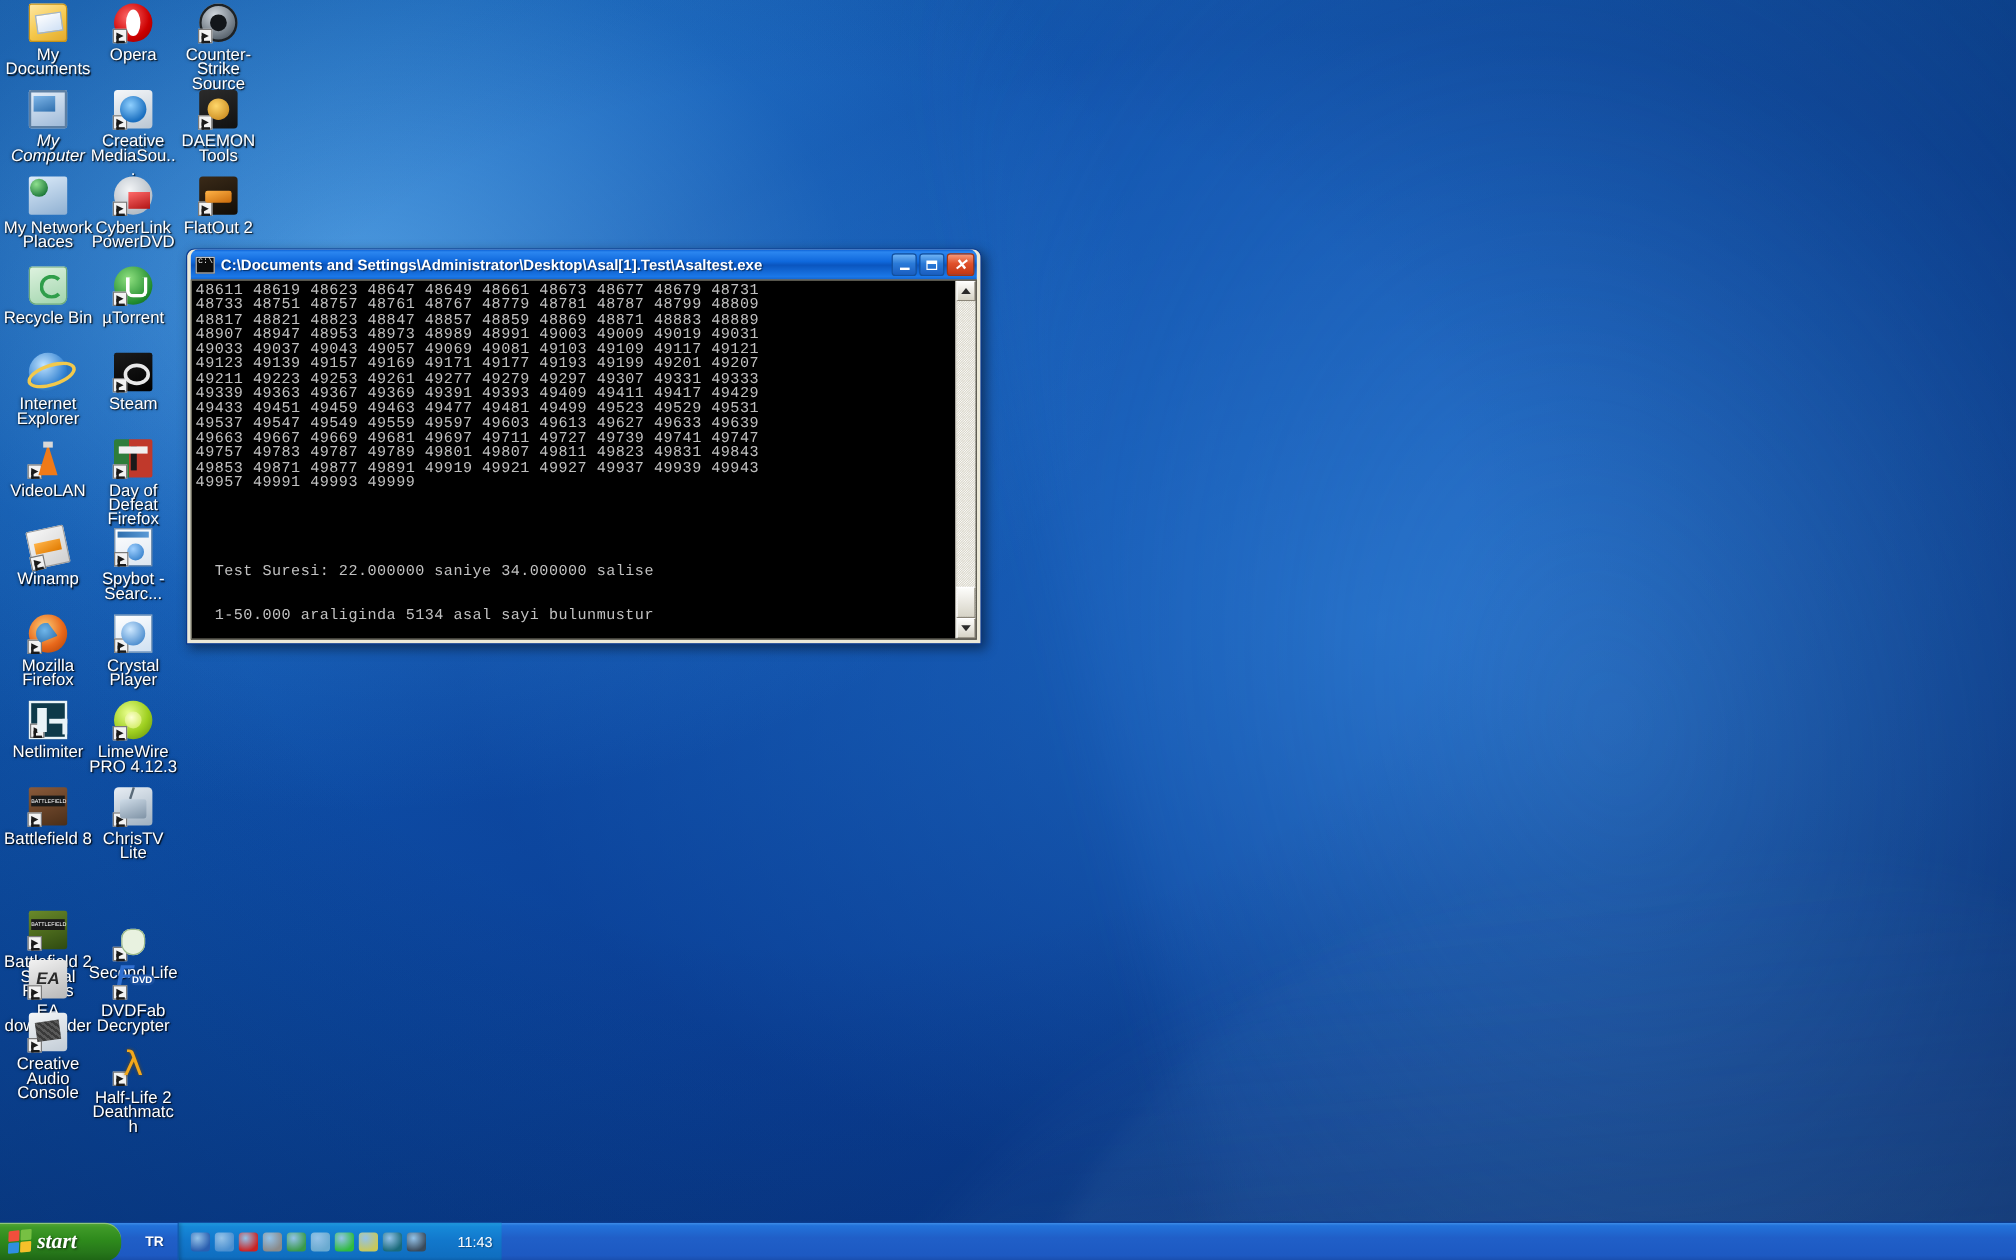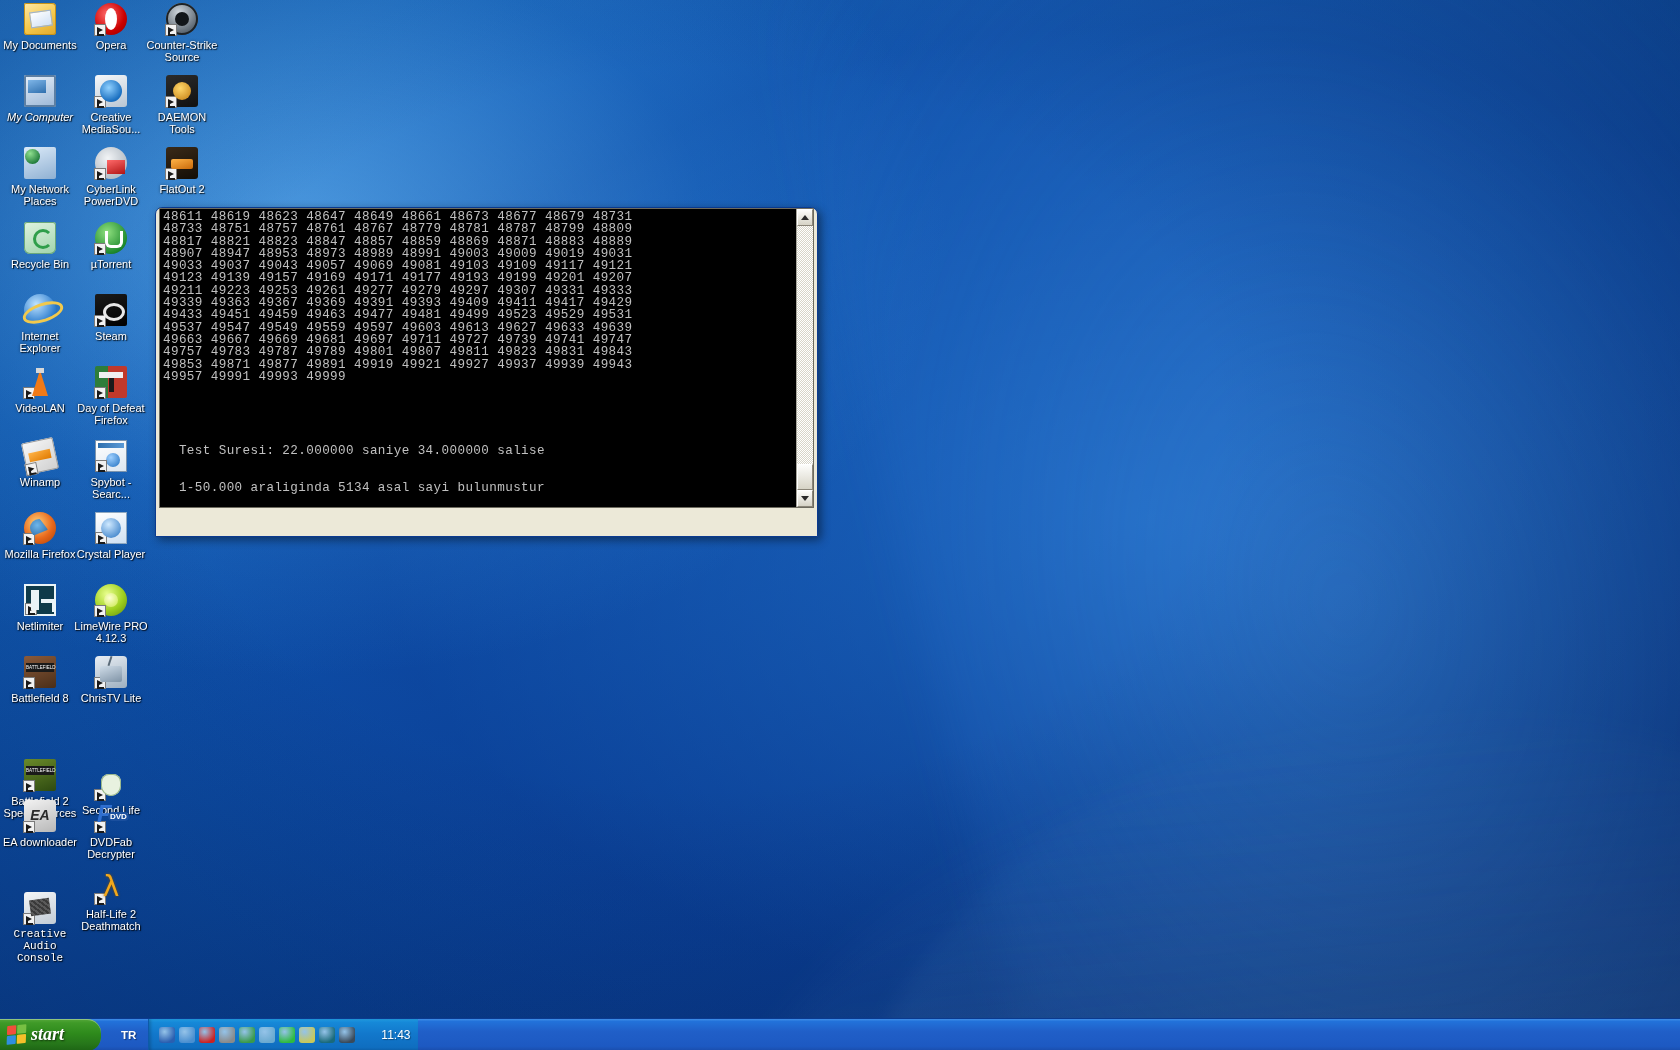--- a/index.html
+++ b/index.html
@@ -64,21 +64,21 @@
     text-align: center;
     cursor: default;
   }
   .icon-glyph {
     width: 32px; height: 32px;
     margin: 0 auto 4px auto;
     position: relative;
   }
   .icon-label {
     color: #ffffff;
-    font-size: 11px;
+    font-size: 14px;
     line-height: 12px;
     text-shadow: 1px 1px 1px rgba(0,0,0,0.85), 0 0 3px rgba(0,0,0,0.6);
     word-wrap: break-word;
   }
   .shortcut-arrow {
     position: absolute;
     left: -1px; bottom: -1px;
     width: 12px; height: 12px;
     background: #f2f2f2;
     border: 1px solid #7a7a7a;
@@ -561,35 +561,50 @@
         <span class="shortcut-arrow"></span>
       </div>
       <div class="icon-label">EA downloader</div>
     </div>
     <div class="icon-cell" style="left: 74px; top: 800px;">
       <div class="icon-glyph ic-dvdfab">
         <span class="shortcut-arrow"></span>
       </div>
       <div class="icon-label">DVDFab Decrypter</div>
     </div>
-    <div class="icon-cell" style="left: 3px; top: 892px; font-family: Liberation Mono, monospace;">
+    <div class="icon-cell" style="left: 3px; top: 844px;">
       <div class="icon-glyph ic-audioconsole">
         <span class="shortcut-arrow"></span>
       </div>
       <div class="icon-label">Creative Audio Console</div>
     </div>
     <div class="icon-cell" style="left: 74px; top: 872px;">
       <div class="icon-glyph ic-hl2dm">
         <span class="shortcut-arrow"></span>
       </div>
       <div class="icon-label">Half-Life 2 Deathmatch</div>
     </div>
   </div>
 
 <div id="console-window">
+  <div id="titlebar">
+    <span class="tb-icon"></span>
+    <span id="title-text">C:\Documents and Settings\Administrator\Desktop\Asal[1].Test\Asaltest.exe</span>
+    <span class="win-btns">
+      <span class="win-btn">
+          <i class="b-min"></i>
+        </span>
+      <span class="win-btn">
+          <i class="b-max"></i>
+        </span>
+      <span class="win-btn close">
+          <i class="b-close">✕</i>
+        </span>
+    </span>
+  </div>
   <div id="console-body">
     <pre id="console-text">48611 48619 48623 48647 48649 48661 48673 48677 48679 48731
 48733 48751 48757 48761 48767 48779 48781 48787 48799 48809
 48817 48821 48823 48847 48857 48859 48869 48871 48883 48889
 48907 48947 48953 48973 48989 48991 49003 49009 49019 49031
 49033 49037 49043 49057 49069 49081 49103 49109 49117 49121
 49123 49139 49157 49169 49171 49177 49193 49199 49201 49207
 49211 49223 49253 49261 49277 49279 49297 49307 49331 49333
 49339 49363 49367 49369 49391 49393 49409 49411 49417 49429
 49433 49451 49459 49463 49477 49481 49499 49523 49529 49531

